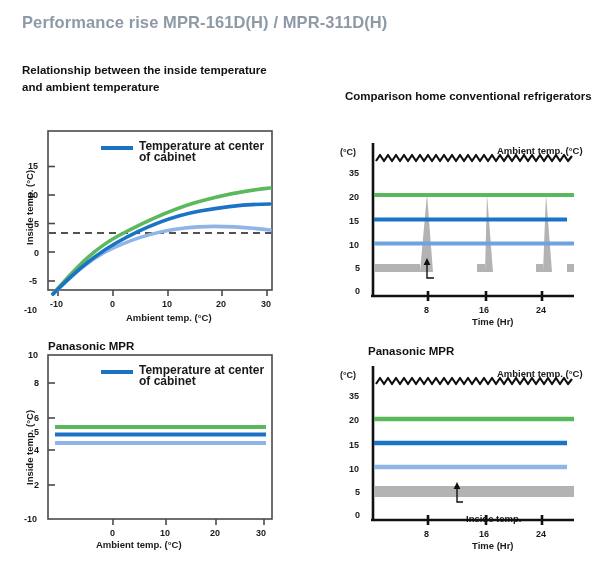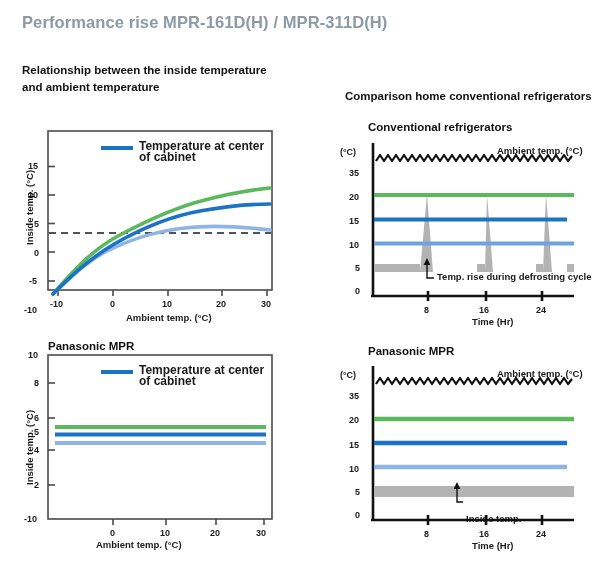--- a/index.html
+++ b/index.html
@@ -191,27 +191,25 @@
     </g>
 
     <line x1="55" y1="427" x2="266" y2="427" stroke="#5cb85c" stroke-width="4.2"></line>
     <line x1="55" y1="434.5" x2="266" y2="434.5" stroke="#1a73c4" stroke-width="4.2"></line>
     <line x1="55" y1="443" x2="266" y2="443" stroke="#8fb4e6" stroke-width="4.2"></line>
   </svg>
 </div>
 
 <div class="panel" id="chart-3" style="left:0;top:0;width:616px;height:340px;">
 
-  <div class="chart-title" style="left:368px;top:121px;">Conventional refrigerators</div>
 
   <div class="tick-label" style="left:340px;top:147px;">(°C)</div>
 
   <div class="annot-text" style="left:497px;top:145px;">Ambient temp. (°C)</div>
 
-  <div class="annot-text" style="left:437px;top:271px;">Temp. rise during defrosting cycle</div>
 
   <div class="axis-title" style="left:472px;top:316px;">Time (Hr)</div>
 
   <div class="tick-label" style="left:349px;top:168px;">35</div>
   <div class="tick-label" style="left:349px;top:192px;">20</div>
   <div class="tick-label" style="left:349px;top:216px;">15</div>
   <div class="tick-label" style="left:349px;top:240px;">10</div>
   <div class="tick-label" style="left:355px;top:263px;">5</div>
   <div class="tick-label" style="left:355px;top:286px;">0</div>
 

